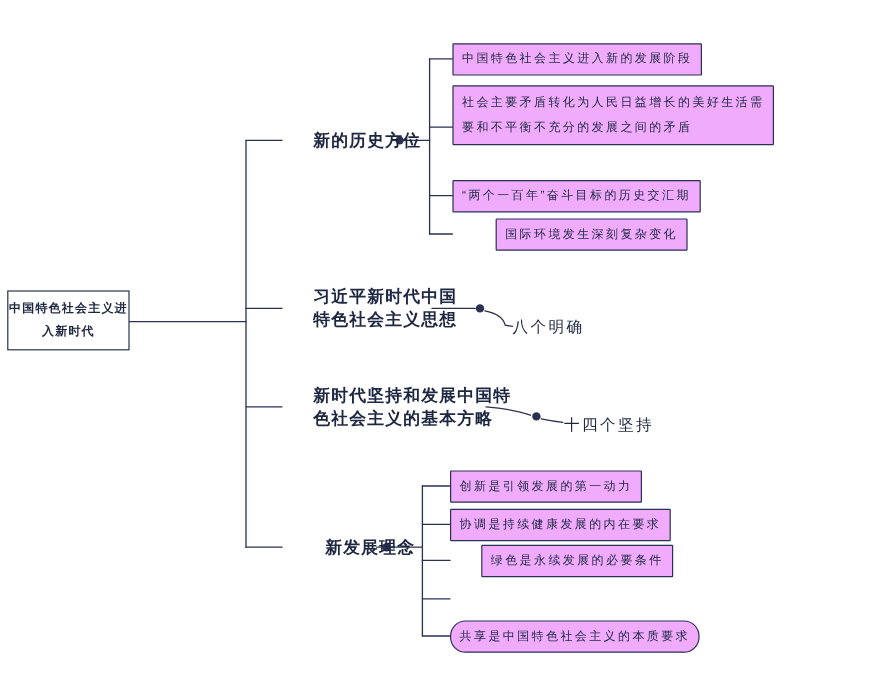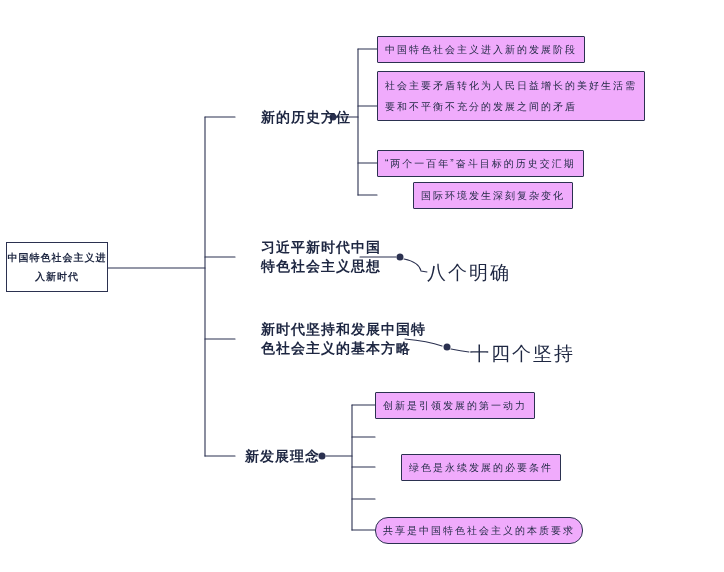--- a/index.html
+++ b/index.html
@@ -16,21 +16,21 @@
     border:1.5px solid #2b3150;font-weight:bold;font-size:10px;letter-spacing:1px;
     width:100px;text-align:center;padding:5px 0;line-height:19px;border-radius:0;
   }
   .branch{font-weight:bold;font-size:14px;letter-spacing:1px;line-height:19px;white-space:nowrap;margin-left:24px;}
   .branch.wrap2{white-space:normal;}
   .leaf{
     border:1px solid #2b3150;padding:2px 7px;font-size:10px;letter-spacing:2px;
     line-height:21px;white-space:nowrap;border-radius:1px;background:#f0abfc;
   }
   .leaf.wrap{white-space:normal;width:252px;padding:3px 7px;}
-  .leaf-plain{font-size:19px;letter-spacing:2px;line-height:19px;white-space:nowrap;}
+  .leaf-plain{font-size:13px;letter-spacing:2px;line-height:19px;white-space:nowrap;}
 </style>
 </head>
 <body>
 
 <div class="canvas">
 
   <svg class="connector-layer" viewBox="0 0 724 572">
     <g>
 
       <path d="M108 268 H205"></path>
@@ -70,28 +70,29 @@
   </svg>
 
   <div class="node root" style="left:6px;top:242px;">中国特色社会主义进入新时代</div>
 
   <div class="node branch" style="left:237px;top:108px;">新的历史方位</div>
 
   <div class="node branch wrap2" style="left:237px;top:238px;width:126px;">习近平新时代中国特色社会主义思想</div>
 
   <div class="node branch wrap2" style="left:237px;top:320px;width:170px;">新时代坚持和发展中国特色社会主义的基本方略</div>
 
-  <div class="node branch" style="left:221px;top:447px;">新发展理念</div>
+  <div class="node branch" style="left:247px;top:447px;">新发展理念</div>
 
   <div class="node leaf" style="left:377px;top:36px;">中国特色社会主义进入新的发展阶段</div>
   <div class="node leaf wrap" style="left:377px;top:71px;">社会主要矛盾转化为人民日益增长的美好生活需要和不平衡不充分的发展之间的矛盾</div>
   <div class="node leaf" style="left:377px;top:150px;">“两个一百年”奋斗目标的历史交汇期</div>
   <div class="node leaf" style="left:377px;top:182px;margin-left:36px;">国际环境发生深刻复杂变化</div>
 
   <div class="node leaf-plain" style="left:427px;top:263px;">八个明确</div>
 
   <div class="node leaf-plain" style="left:470px;top:344px;">十四个坚持</div>
 
   <div class="node leaf" style="left:375px;top:392px;">创新是引领发展的第一动力</div>
+  <div class="node leaf" style="left:375px;top:424px;">协调是持续健康发展的内在要求</div>
   <div class="node leaf" style="left:375px;top:454px;margin-left:26px;">绿色是永续发展的必要条件</div>
   <div class="node leaf" style="left:375px;top:517px;border-radius:13px;">共享是中国特色社会主义的本质要求</div>
 
 </div>
 
 </body></html>

